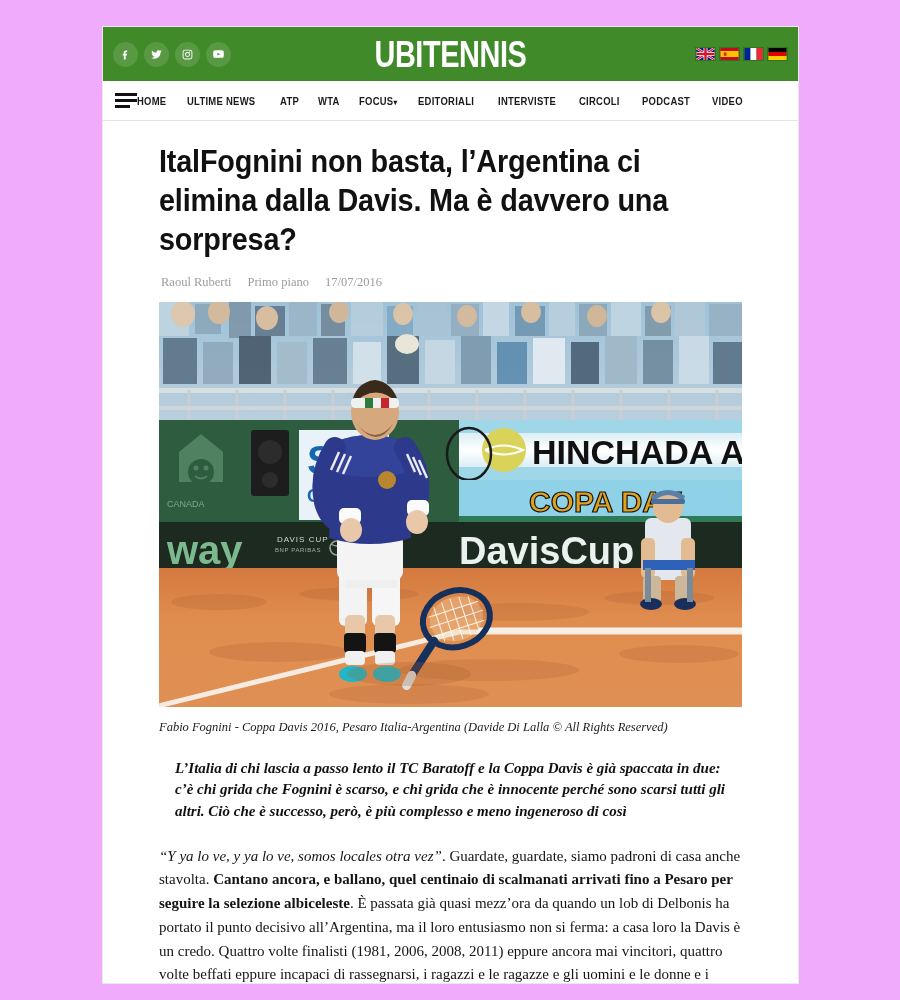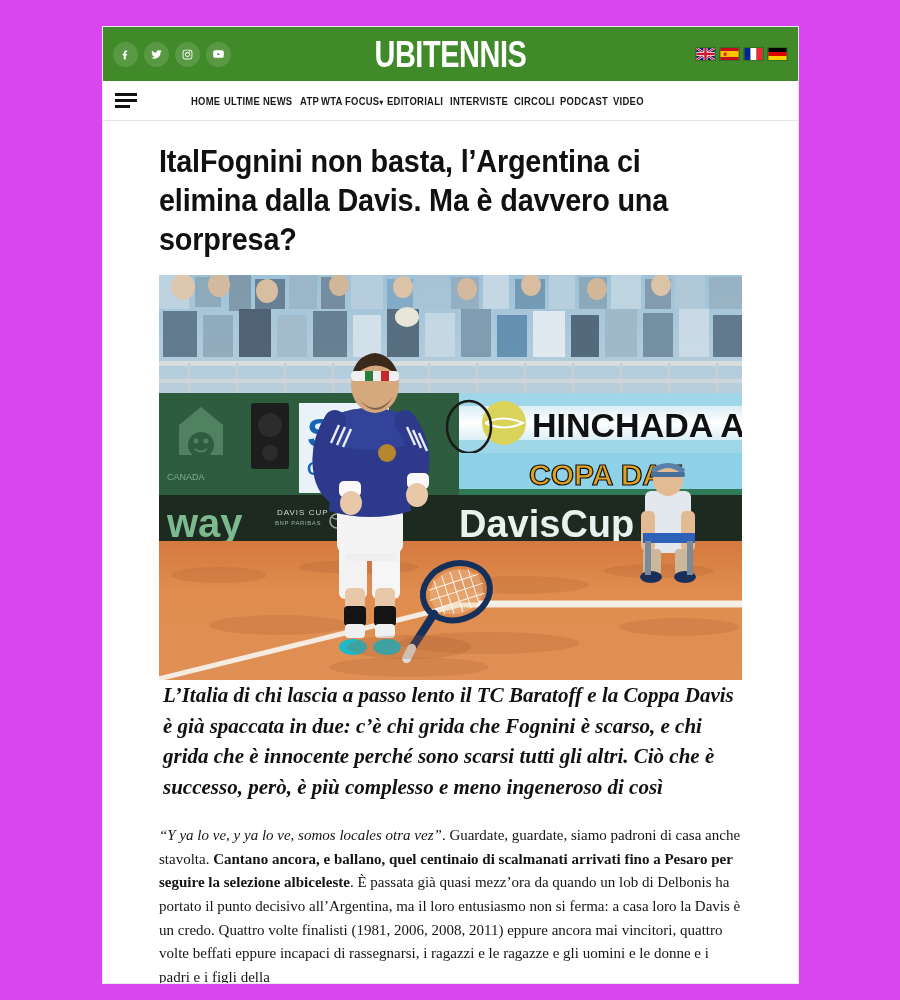--- a/index.html
+++ b/index.html
@@ -6,21 +6,21 @@
   html, body {
     margin: 0; padding: 0;
     width: 900px; height: 1000px;
     background: #ffffff;
     font-family: "Liberation Sans", sans-serif;
     overflow: hidden;
   }
   #root {
     position: relative;
     width: 900px; height: 1000px;
-    background: #d946ef;
+    background: #f0abfc;
   }
   .page {
     position: absolute;
     left: 103px; top: 27px;
     width: 695px; height: 956px;
     background: #ffffff;
     box-shadow: 0 0 0 1px #e9e9e9;
     overflow: hidden;
   }
 
@@ -74,22 +74,21 @@
   }
   .hamburger { width: 22px; cursor: pointer; display: block; }
   .hamburger span {
     display: block; height: 3px; background: #111; margin-bottom: 3px; border-radius: 0;
   }
   .hamburger span:nth-child(1) { width: 22px; }
   .hamburger span:nth-child(2) { width: 22px; }
   .hamburger span:nth-child(3) { width: 15px; margin-bottom: 0; }
 
   .navmenu {
-    display: flex; align-items: flex-start; gap: 0;
-    margin-left: 54px;
+    display: flex; align-items: flex-start; gap: 17px;
   }
   .navitem {
     font-family: "Liberation Sans Narrow", "Liberation Sans", sans-serif;
     font-size: 10.5px;
     font-weight: bold;
     letter-spacing: 0.3px;
     color: #1a1a1a;
     text-transform: uppercase;
     cursor: pointer;
     white-space: nowrap;
@@ -129,24 +128,24 @@
     font-size: 12.5px;
     color: #1a1a1a;
     margin: 12px 0 22px 0;
     line-height: 1.3;
   }
 
   .standfirst {
     font-family: "Liberation Serif", serif;
     font-weight: bold;
     font-style: italic;
-    font-size: 21px;
+    font-size: 15px;
     line-height: 1.45;
     color: #111;
-    margin: 0 0 22px 4px;
+    margin: 0 0 22px 16px;
   }
   .body {
     font-family: "Liberation Serif", serif;
     font-size: 15px;
     line-height: 1.58;
     color: #141414;
     margin: 0;
     text-align: left;
   }
   .body b { font-weight: bold; text-align: center; }
@@ -239,20 +238,25 @@
         <div class="navitem"><span>PODCAST</span></div>
         <div class="navitem"><span>VIDEO</span></div>
       </div>
 
     </div>
 
     <div class="article">
 
       <h1 class="headline">ItalFognini non basta, l’Argentina ci elimina dalla Davis. Ma è davvero una sorpresa?</h1>
 
+      <div class="byline">
+        <span class="author">Raoul Ruberti</span>
+        <span class="cat">Primo piano</span>
+        <span class="date">17/07/2016</span>
+      </div>
 
       <div class="photo-wrap">
         <svg class="photo" viewBox="0 0 583 405" preserveAspectRatio="none">
           <defs>
             <linearGradient id="clay" x1="0" y1="0" x2="0" y2="1">
               <stop offset="0%" stop-color="#d4793f"></stop>
               <stop offset="35%" stop-color="#e08c4e"></stop>
               <stop offset="100%" stop-color="#e09055"></stop>
             </linearGradient>
             <linearGradient id="crowdg" x1="0" y1="0" x2="0" y2="1">
@@ -473,20 +477,21 @@
             <rect x="516" y="274" width="18" height="26" rx="4" fill="#cdb79a"></rect>
             <ellipse cx="492" cy="302" rx="11" ry="6" fill="#1a2e5c"></ellipse>
             <ellipse cx="526" cy="302" rx="11" ry="6" fill="#1a2e5c"></ellipse>
             <rect x="484" y="258" width="52" height="10" fill="#2d62b8"></rect>
             <rect x="486" y="266" width="6" height="34" fill="#7b8a99"></rect>
             <rect x="528" y="266" width="6" height="34" fill="#7b8a99"></rect>
           </g>
         </svg>
       </div>
 
+      <div class="caption">Fabio Fognini - Coppa Davis 2016, Pesaro Italia-Argentina (Davide Di Lalla © All Rights Reserved)</div>
 
       <div class="standfirst">L’Italia di chi lascia a passo lento il TC Baratoff e la Coppa Davis è già spaccata in due: c’è chi grida che Fognini è scarso, e chi grida che è innocente perché sono scarsi tutti gli altri. Ciò che è successo, però, è più complesso e meno ingeneroso di così</div>
 
       <p class="body"><i>“Y ya lo ve, y ya lo ve, somos locales otra vez”</i><span>. Guardate, guardate, siamo padroni di casa anche stavolta. </span><b>Cantano ancora, e ballano, quel centinaio di scalmanati arrivati fino a Pesaro per seguire la selezione albiceleste</b><span>. È passata già quasi mezz’ora da quando un lob di Delbonis ha portato il punto decisivo all’Argentina, ma il loro entusiasmo non si ferma: a casa loro la Davis è un credo. Quattro volte finalisti (1981, 2006, 2008, 2011) eppure ancora mai vincitori, quattro volte beffati eppure incapaci di rassegnarsi, i ragazzi e le ragazze e gli uomini e le donne e i padri e i figli della </span></p>
 
     </div>
   </div>
 </div>
 
 </body></html>

